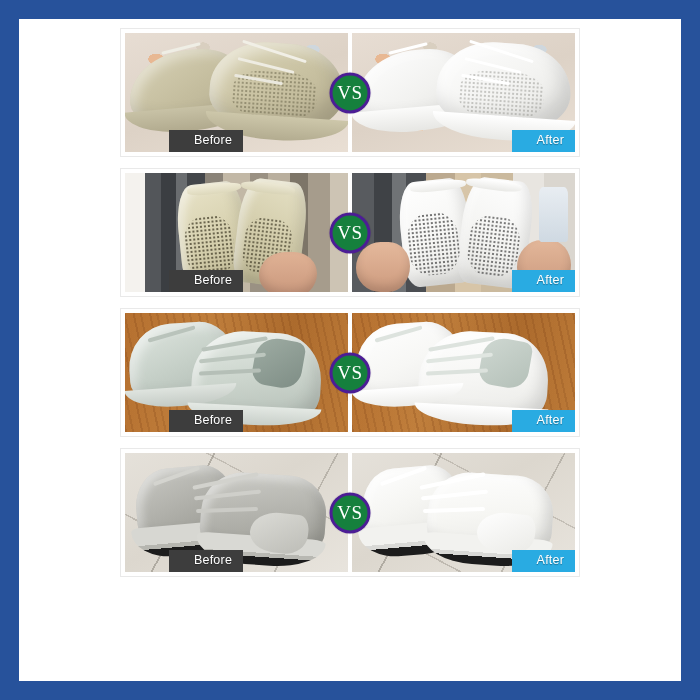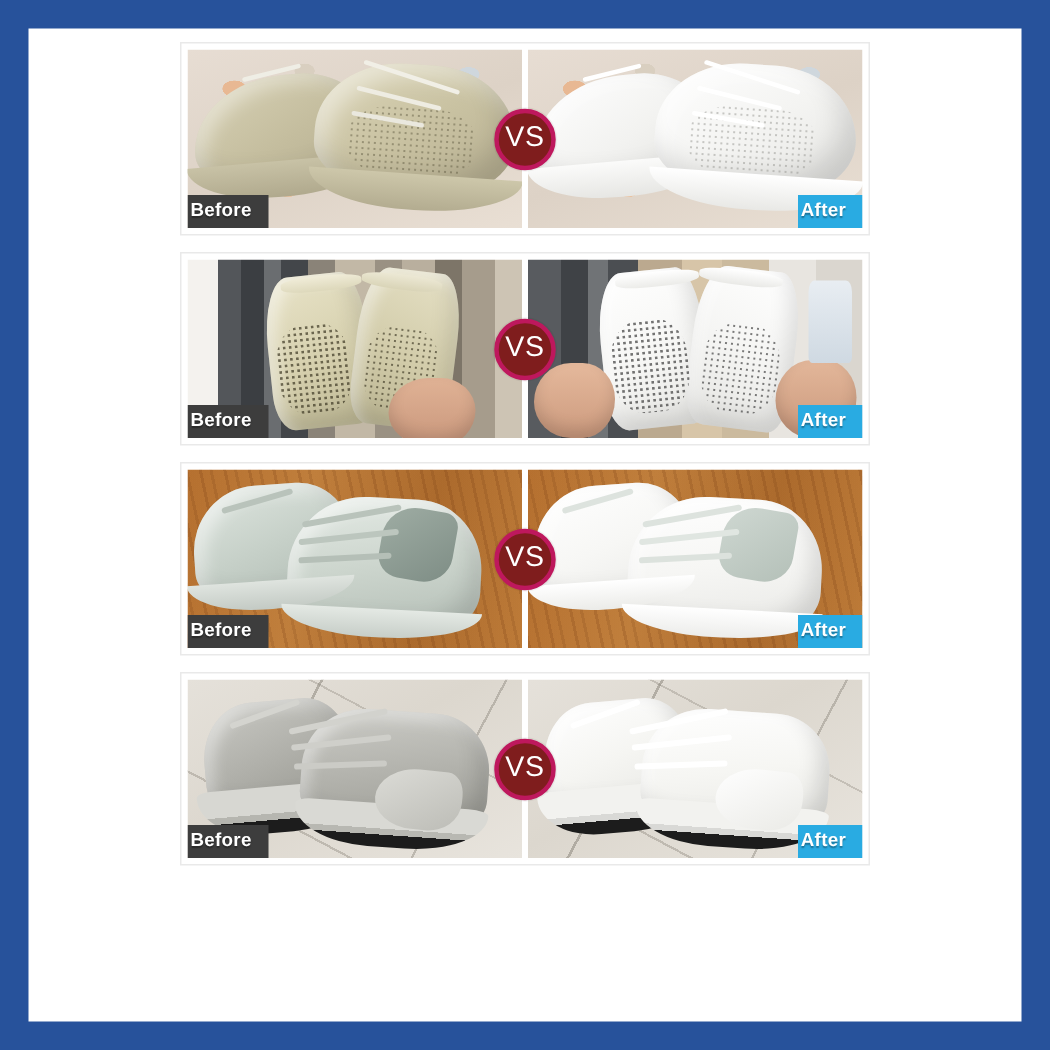--- a/index.html
+++ b/index.html
@@ -63,48 +63,49 @@
     width: 50%; height: 100%;
     overflow: hidden;
   }
   .panel-scene { position: absolute; inset: 0; }
 
   
   .badge {
     position: absolute;
     bottom: 0;
     font-size: 12.5px;
-    font-weight: bold;
+    font-weight: normal;
     color: #ffffff;
-    padding: 3px 11px 4px 2px;
+    padding: 3px 11px 4px 25px;
     letter-spacing: 0.2px;
     text-shadow: 0 1px 1px rgba(0,0,0,.35);
     font-family: "Liberation Sans Narrow", "Liberation Sans", sans-serif;
     line-height: 15px;
+    margin-left: 44px;
   }
   .badge-before { left: 0; background: #3d3d3d; }
   .badge-after  { right: 0; background: #29abe2; }
 
   
   .vs {
     position: absolute;
     left: 50%; top: 50%;
     transform: translate(-50%, -50%);
     width: 41px; height: 41px;
     border-radius: 50%;
-    background: #7f1d1d;
-    border: 3px solid #be185d;
+    background: #15803d;
+    border: 3px solid #4c1d95;
     display: flex; align-items: center; justify-content: center;
     color: #ffffff;
     font-size: 19px;
     font-weight: 300;
     letter-spacing: 0.5px;
     z-index: 6;
     box-shadow: 0 0 0 1px rgba(0,0,0,.05);
-    font-family: Liberation Sans, sans-serif;
+    font-family: Liberation Serif, serif;
   }
 
   
 
   
   .bg-pebble {
     background:
       radial-gradient(ellipse 13px 9px at 14% 22%, #e8b893 0 60%, transparent 62%),
       radial-gradient(ellipse 11px 8px at 35% 12%, #d9cfc0 0 60%, transparent 62%),
       radial-gradient(ellipse 14px 9px at 60% 20%, #e3c0a0 0 60%, transparent 62%),

